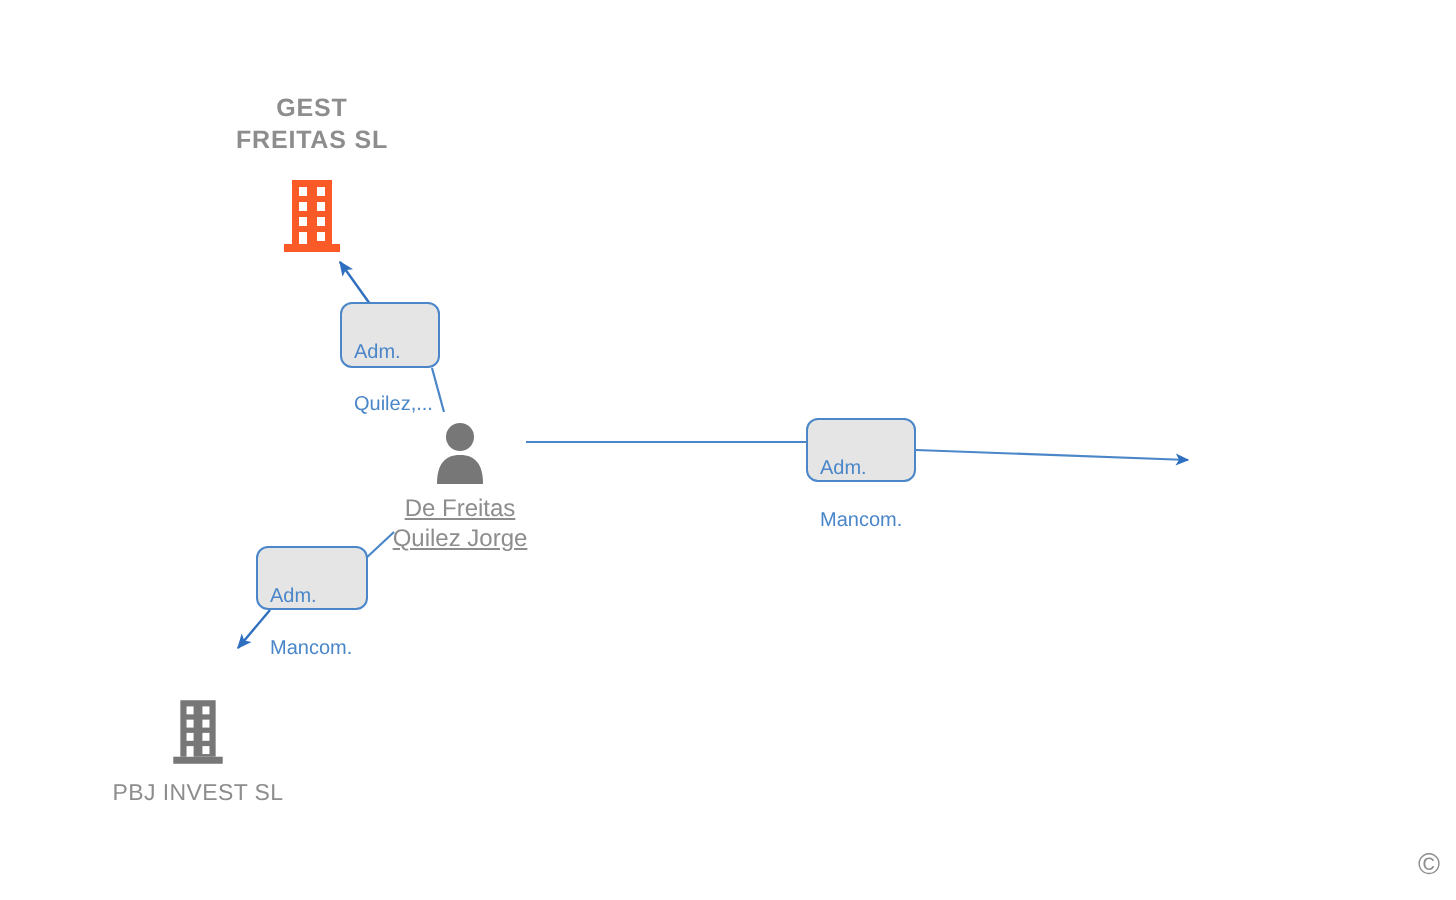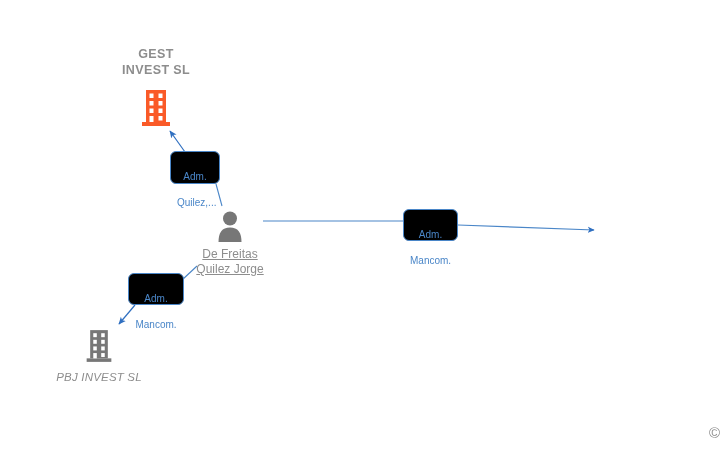--- a/index.html
+++ b/index.html
@@ -61,25 +61,25 @@
   .icon-wrap {
     display: block;
     margin: 0 auto;
   }
 
   
   .rel-box {
     position: absolute;
     border: 1px solid #4a86c8;
     border-radius: 6px;
-    background: #000000;
+    background: #e5e5e5;
     color: #4a86c8;
     font-size: 10px;
     line-height: 13px;
-    text-align: center;
+    text-align: left;
     padding: 5px 6px 5px 6px;
     box-sizing: border-box;
     white-space: pre-line;
   }
   .rel-box-line1 { display: block; }
   .rel-box-line2 { display: block; }
 
   
   #watermark {
     position: absolute;
@@ -127,21 +127,21 @@
 
     <path d="M458,225 L594,230" stroke="#4a86c8" stroke-width="1.1" fill="none" marker-end="url(#arrowblue)"></path>
 
     <path d="M197,266 L182,280" stroke="#4a86c8" stroke-width="1.1" fill="none"></path>
 
     <path d="M135,305 L119,324" stroke="#2f6fc0" stroke-width="1.2" fill="none" marker-end="url(#arrowblue)"></path>
   </svg>
 
   <div class="node" style="left:96px; top:46px; width:120px;">
     <div class="node-title">GEST
-INVEST  SL</div>
+FREITAS  SL</div>
     <svg class="icon-wrap" width="34" height="40" viewBox="0 0 34 40" style="margin-top:10px;">
       <rect x="7" y="2" width="20" height="32" fill="#fa5a28"></rect>
       <rect x="3" y="34" width="28" height="4" fill="#fa5a28"></rect>
       <rect x="10.5" y="5.5" width="4" height="4.5" fill="#ffffff"></rect>
       <rect x="19.5" y="5.5" width="4" height="4.5" fill="#ffffff"></rect>
       <rect x="10.5" y="13" width="4" height="4.5" fill="#ffffff"></rect>
       <rect x="19.5" y="13" width="4" height="4.5" fill="#ffffff"></rect>
       <rect x="10.5" y="20.5" width="4" height="4.5" fill="#ffffff"></rect>
       <rect x="19.5" y="20.5" width="4" height="4.5" fill="#ffffff"></rect>
       <rect x="10.5" y="28" width="4" height="6" fill="#ffffff"></rect>
@@ -167,21 +167,21 @@
     <span class="rel-box-line1">Adm.</span>
     <span class="rel-box-line2">Mancom.</span>
   </div>
 
 
   <div class="rel-box" style="left:128px; top:273px; width:56px; height:32px;">
     <span class="rel-box-line1">Adm.</span>
     <span class="rel-box-line2">Mancom.</span>
   </div>
 
-  <div class="node" style="left:49px; top:328px; width:100px;font-style:italic;">
+  <div class="node" style="left:49px; top:348px; width:100px;">
     <svg class="icon-wrap" width="30" height="36" viewBox="0 0 34 40">
       <rect x="7" y="2" width="20" height="32" fill="#777777"></rect>
       <rect x="3" y="34" width="28" height="4" fill="#777777"></rect>
       <rect x="10.5" y="5.5" width="4" height="4.5" fill="#ffffff"></rect>
       <rect x="19.5" y="5.5" width="4" height="4.5" fill="#ffffff"></rect>
       <rect x="10.5" y="13" width="4" height="4.5" fill="#ffffff"></rect>
       <rect x="19.5" y="13" width="4" height="4.5" fill="#ffffff"></rect>
       <rect x="10.5" y="20.5" width="4" height="4.5" fill="#ffffff"></rect>
       <rect x="19.5" y="20.5" width="4" height="4.5" fill="#ffffff"></rect>
       <rect x="10.5" y="28" width="4" height="6" fill="#ffffff"></rect>

